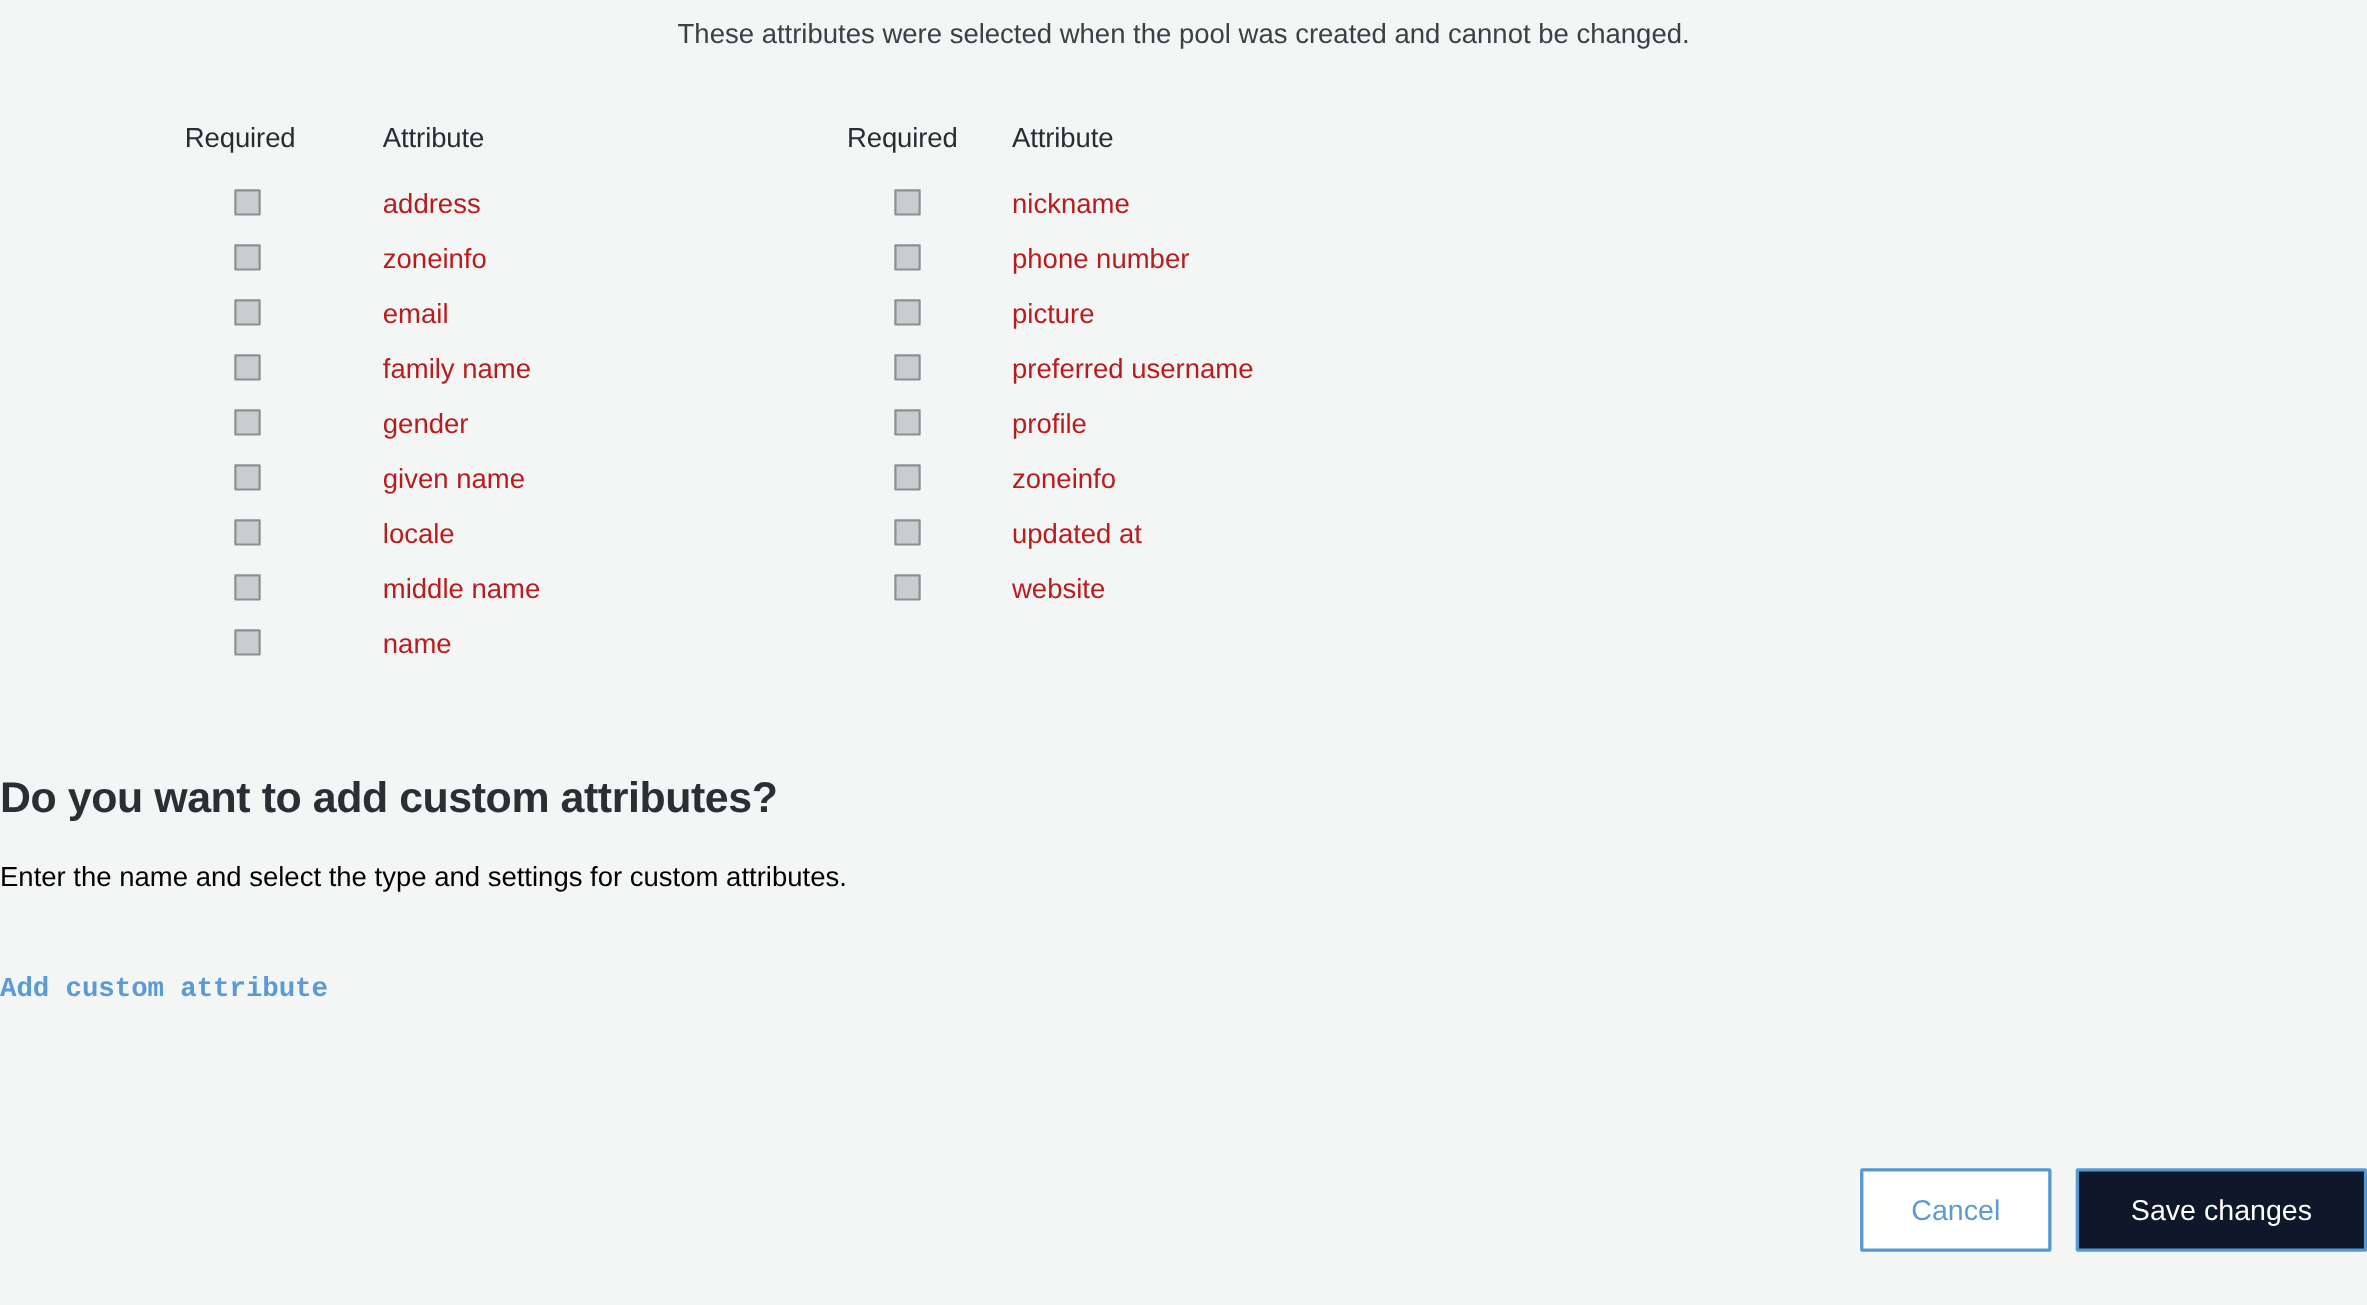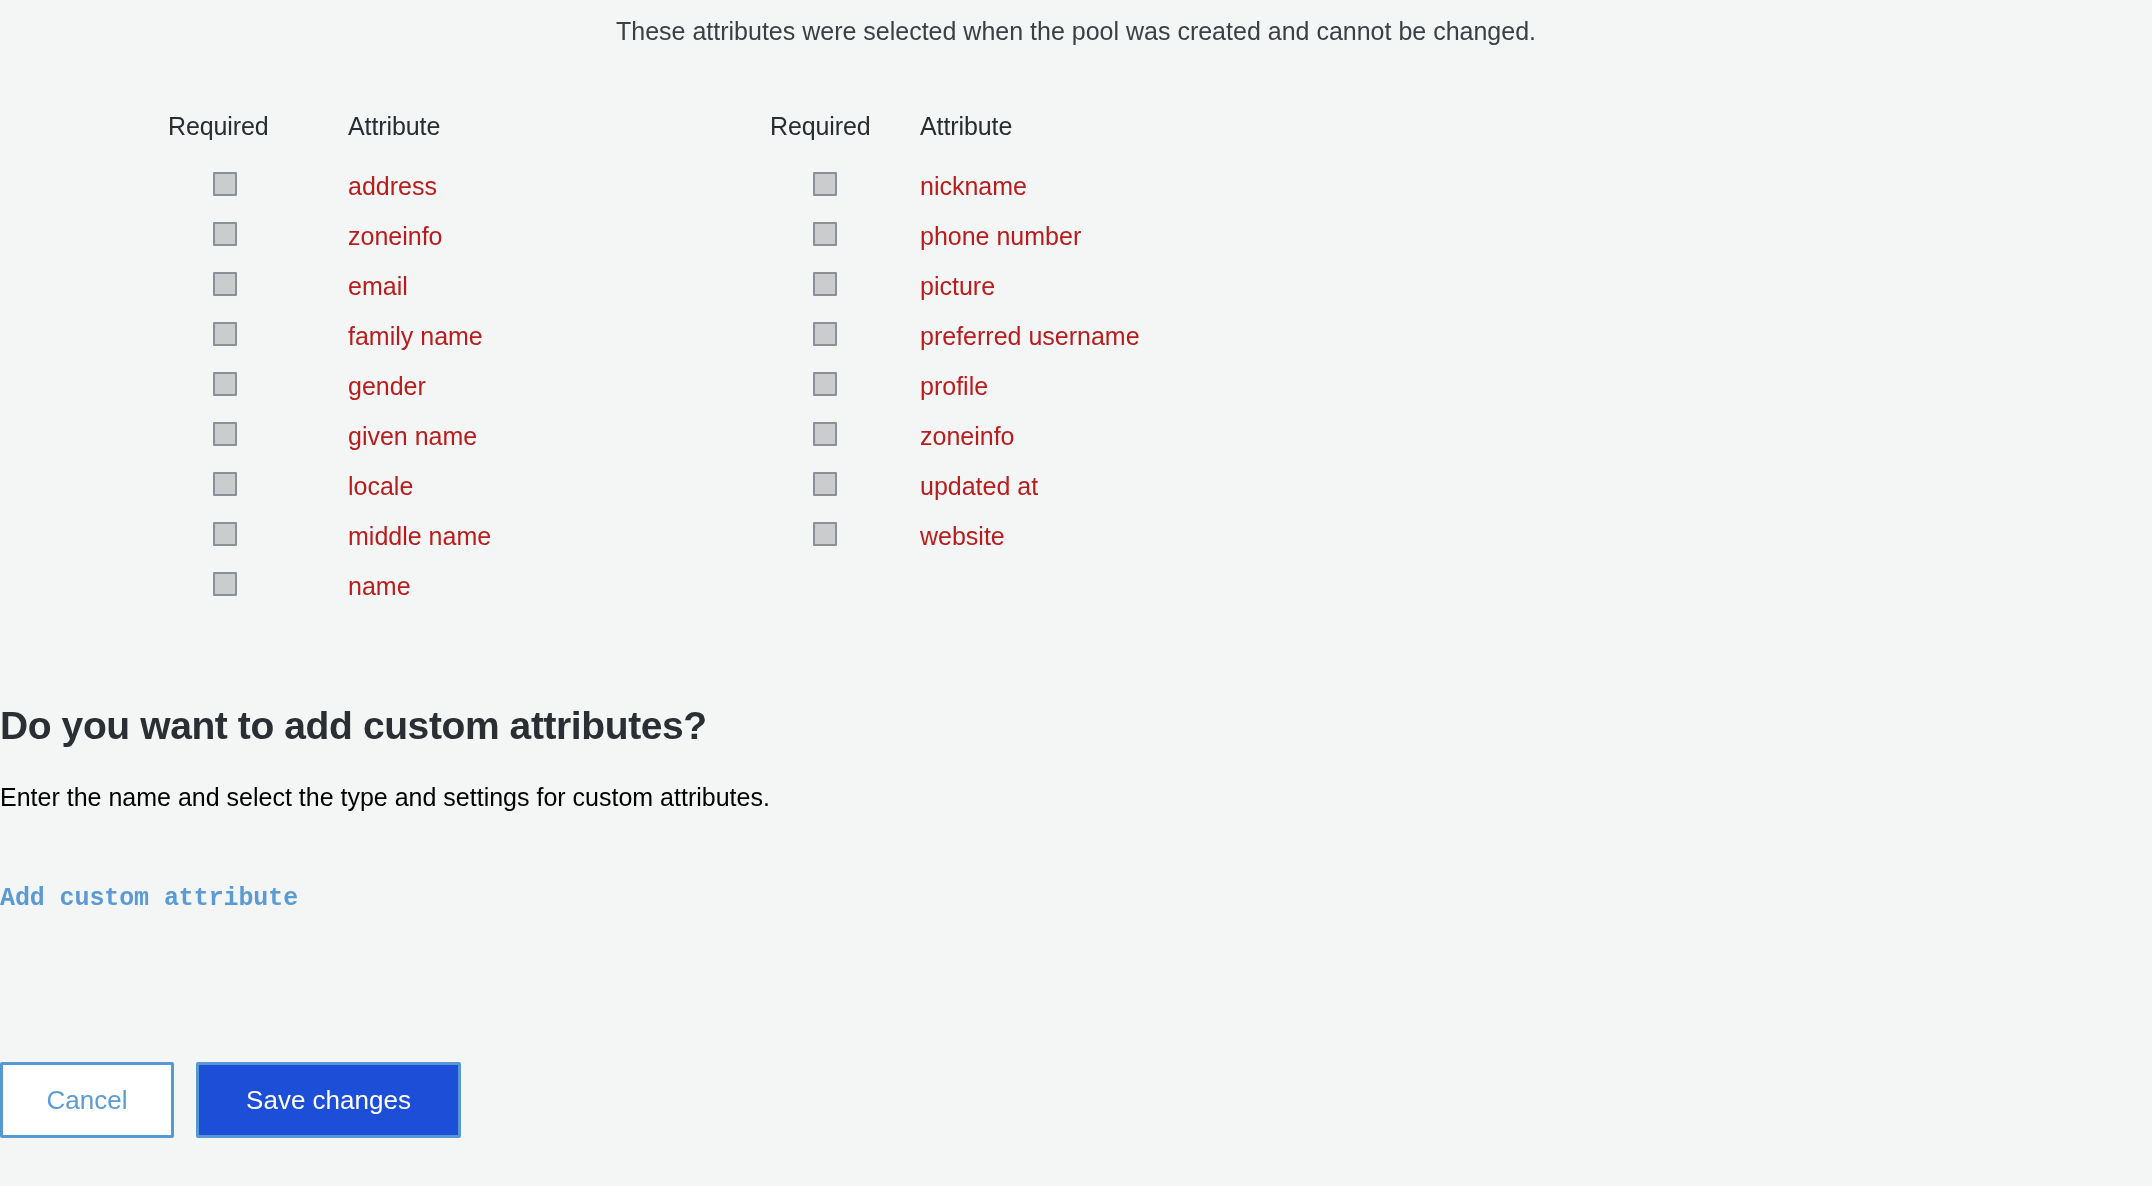--- a/index.html
+++ b/index.html
@@ -143,21 +143,21 @@
     letter-spacing: -0.1px;
   }
 
   
   .footer-actions {
     position: absolute;
     top: 1062px;
     left: 0;
     width: 2152px;
     display: flex;
-    justify-content: flex-start;
+    justify-content: flex-end;
     align-items: flex-start;
     gap: 22px;
   }
   .btn {
     font-family: "Liberation Sans", sans-serif;
     font-size: 26px;
     line-height: 1;
     height: 76px;
     border-radius: 2px;
     cursor: pointer;
@@ -167,21 +167,21 @@
     padding: 0 30px;
   }
   .btn-cancel {
     width: 174px;
     background: #ffffff;
     color: #5b9bd5;
     border: 3px solid #5699d2;
   }
   .btn-save {
     width: 265px;
-    background: #1d4ed8;
+    background: #0f172a;
     color: #ffffff;
     border: 3px solid #5699d2;
   }
 </style>
 </head>
 <body>
 
 <div class="intro-note">These attributes were selected when the pool was created and cannot be changed.</div>
 
 <div class="attr-area">

